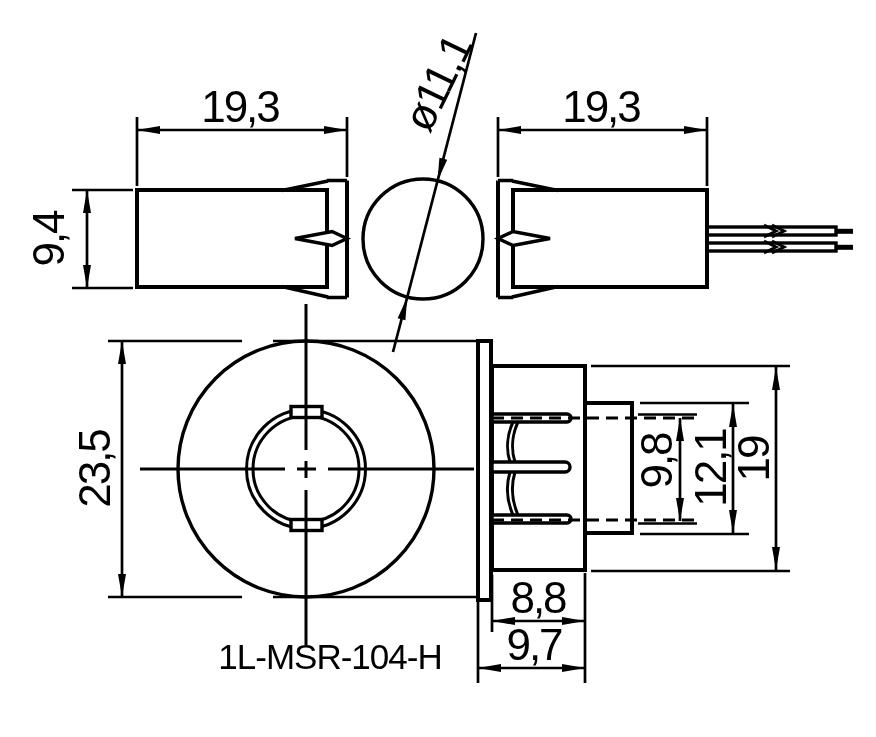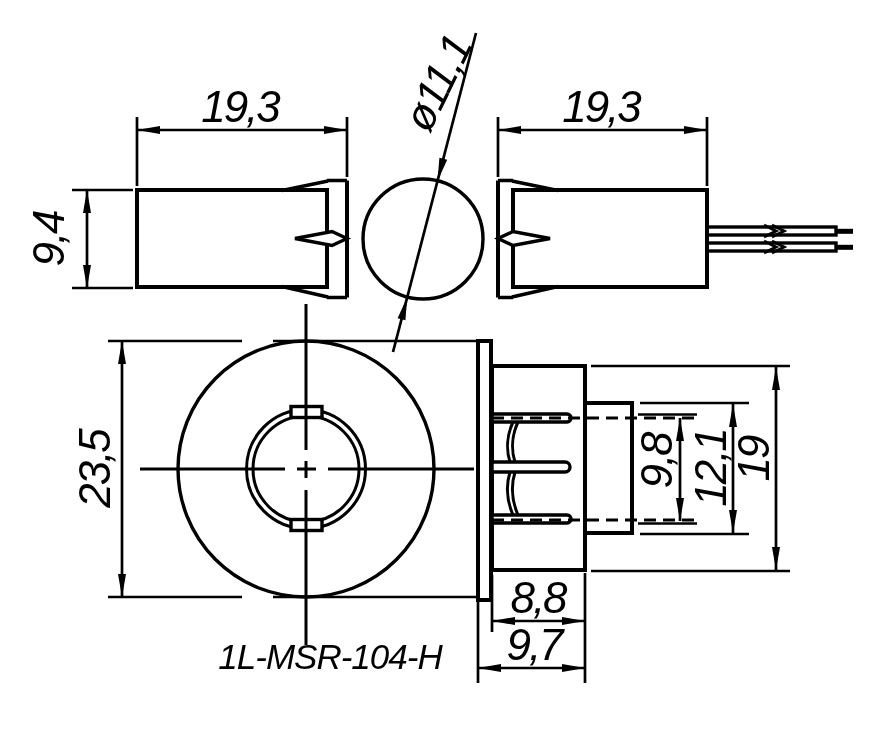--- a/index.html
+++ b/index.html
@@ -1,17 +1,17 @@
 <!DOCTYPE html>
 <html><head>
 <meta charset="utf-8">
 <style>
   html,body{margin:0;padding:0;background:#ffffff;}
   #stage{position:relative;width:876px;height:737px;background:#fff;overflow:hidden;
-         font-family:"Liberation Sans",sans-serif;font-style:italic;}
+         font-family:"Liberation Sans",sans-serif;}
   svg{position:absolute;left:0;top:0;}
   .out  {stroke:#000;stroke-width:4;fill:none;stroke-linecap:butt;}
   .outw {stroke:#000;stroke-width:4;fill:#fff;}
   .o3   {stroke:#000;stroke-width:3.4;fill:none;}
   .o3w  {stroke:#000;stroke-width:3.4;fill:#fff;}
   .dim  {stroke:#000;stroke-width:2.7;fill:none;}
   .cl   {stroke:#000;stroke-width:3;fill:none;}
   .hid  {stroke:#000;stroke-width:3;fill:none;stroke-dasharray:12 7;}
   .dimtext{font-family:"Liberation Sans",sans-serif;font-size:44px;fill:#000;letter-spacing:-2px;}
   .parttext{font-family:"Liberation Sans",sans-serif;font-size:35px;fill:#000;letter-spacing:-1px;}

